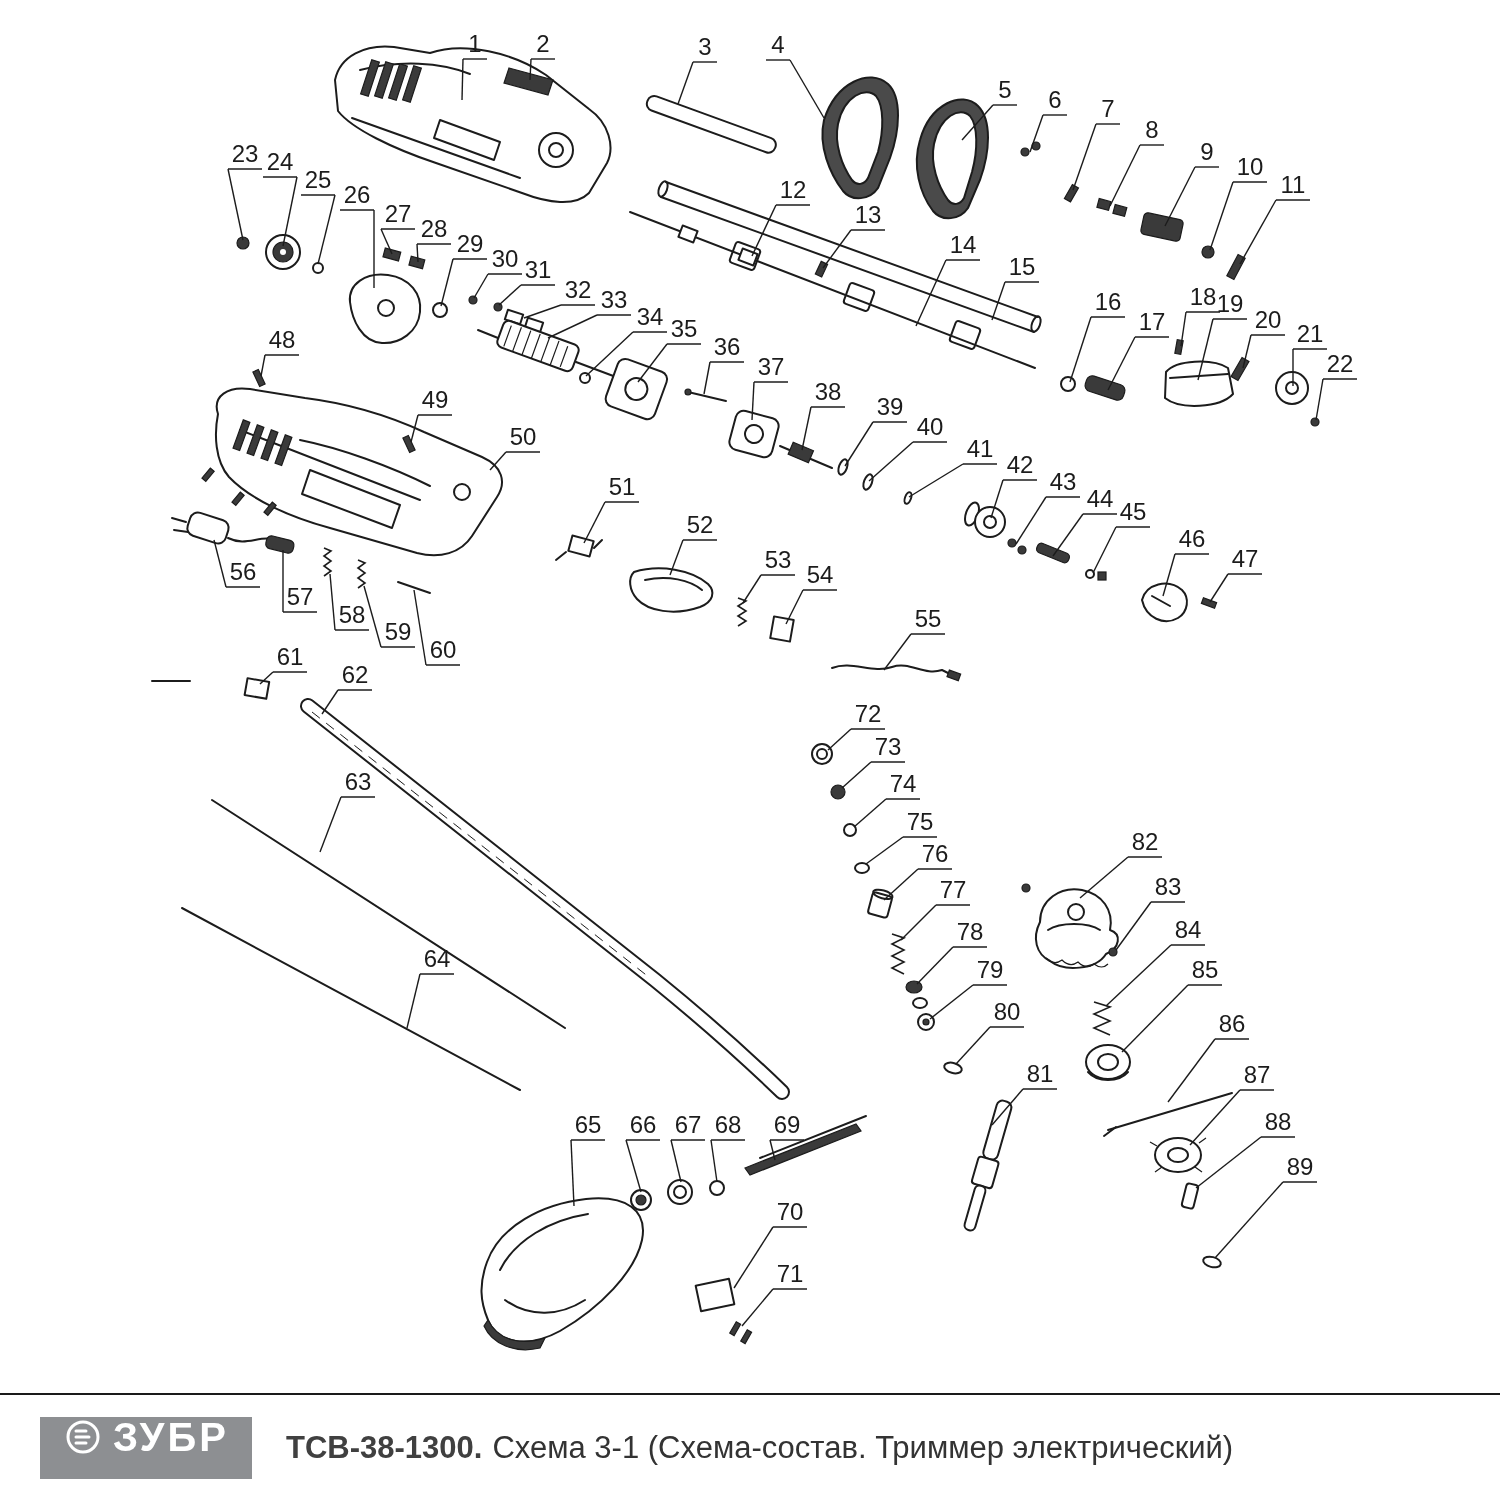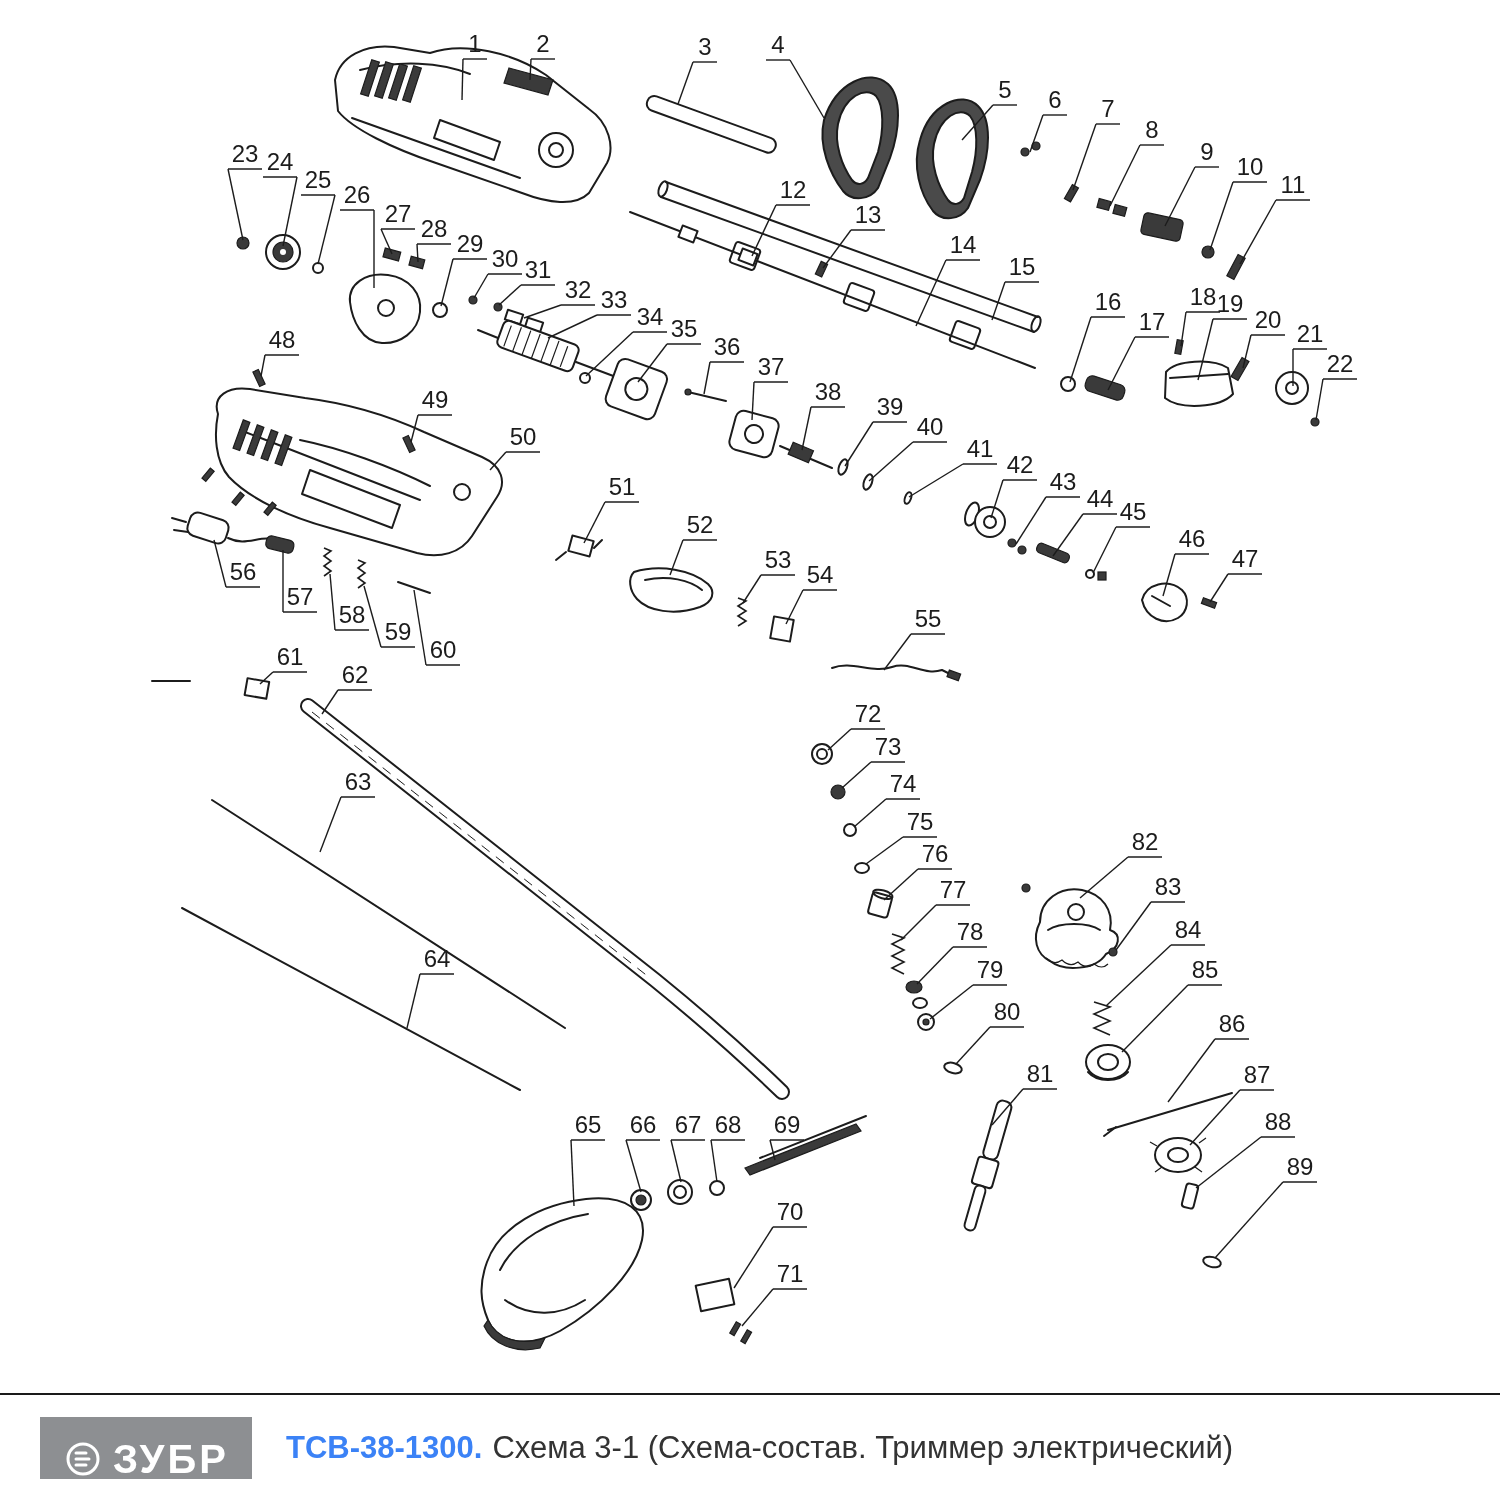--- a/index.html
+++ b/index.html
@@ -13,25 +13,25 @@
   .handle{fill:#4a4a4a;stroke:#1c1c1c;stroke-width:2;fill-rule:evenodd;}
   .sprg{fill:none;stroke:#1c1c1c;stroke-width:1.6;}
   .thin{fill:none;stroke:#1c1c1c;stroke-width:1.2;}
   .tube-outer{fill:none;stroke:#1c1c1c;stroke-width:16;stroke-linecap:round;}
   .tube-inner{fill:none;stroke:#ffffff;stroke-width:12;stroke-linecap:round;}
   .part-num{font-family:"Liberation Sans",sans-serif;font-size:24px;fill:#1c1c1c;text-anchor:middle;}
   .leader{stroke:#1c1c1c;stroke-width:1.4;fill:none;}
   
   .footer{position:absolute;left:0;top:1393px;width:1500px;height:107px;box-sizing:border-box;
           border-top:2px solid #1a1a1a;display:flex;align-items:center;padding:0 40px;gap:34px;}
-  .logo{width:212px;height:62px;background:#8d8f92;display:flex;align-items:flex-end;
+  .logo{width:212px;height:62px;background:#8d8f92;display:flex;align-items:flex-start;
         justify-content:center;gap:10px;flex-shrink:0;}
   .logo-text{color:#ffffff;font-weight:bold;font-size:40px;letter-spacing:3px;line-height:1;}
   .title{white-space:nowrap;}
-  .model{font-weight:bold;font-size:31px;color:#3b82f6;margin-top:16px;}
+  .model{font-weight:bold;font-size:31px;color:#404040;margin-top:16px;}
   .subtitle{font-size:31px;color:#333333;margin-left:10px;}
 </style>
 </head>
 <body>
 
 <div class="stage">
 
 <svg class="diagram" width="1500" height="1390" viewBox="0 0 1500 1390" xmlns="http://www.w3.org/2000/svg">
 
   <g>

